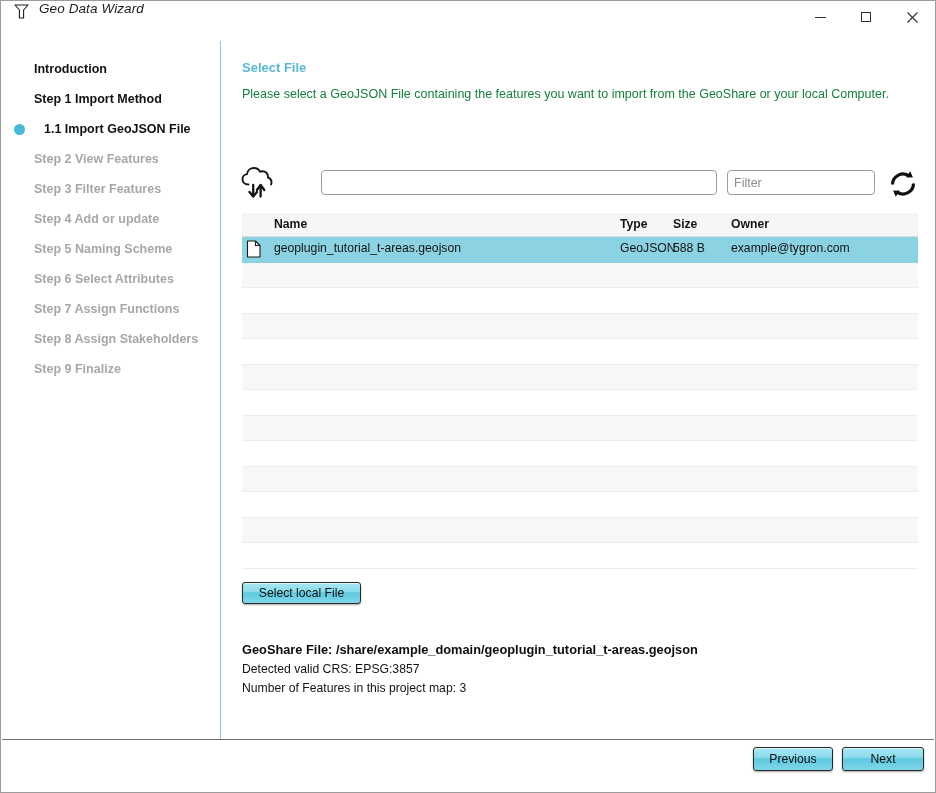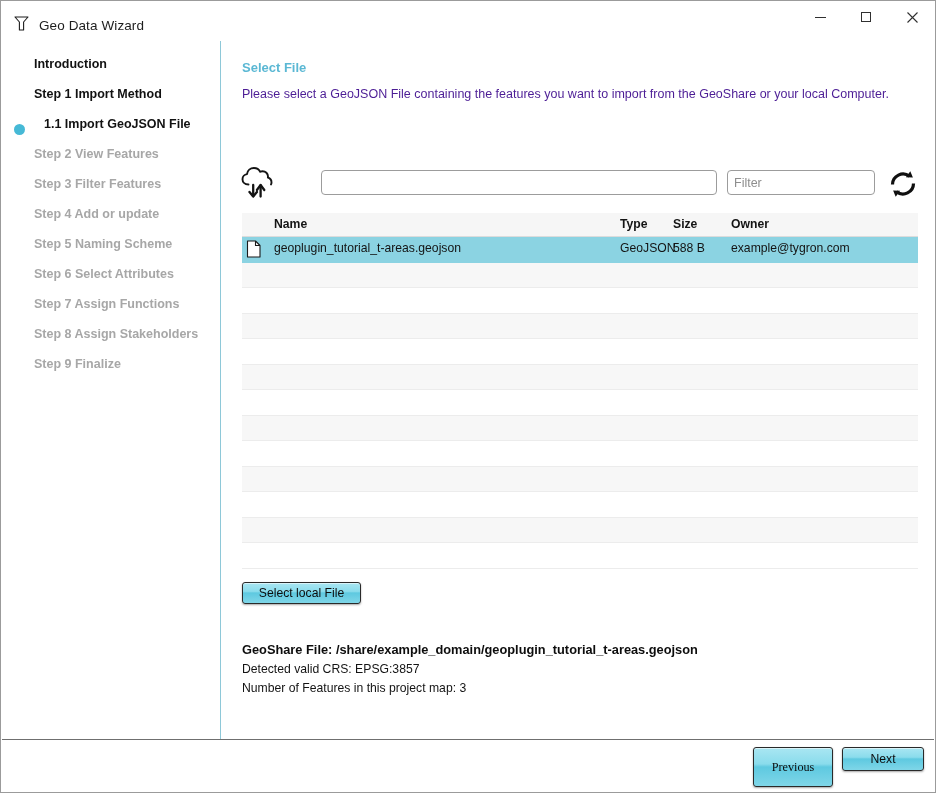--- a/index.html
+++ b/index.html
@@ -15,21 +15,21 @@
     width:936px;height:793px;
     box-sizing:border-box;
     border:1px solid #9b9b9b;
     background:#ffffff;
   }
 
   
   .titlebar{
     position:absolute;left:0;top:0;width:934px;height:32px;
     background:#ffffff;
-    display:flex;align-items:flex-end;
+    display:flex;align-items:flex-start;font-style:italic;
   }
   .tb-icon{
     width:20px;height:20px;margin-left:10px;margin-right:8px;
     display:flex;align-items:center;justify-content:center;
     flex:0 0 auto;
   }
   .tb-title{
     font-size:13.5px;color:#1d1d1d;letter-spacing:.1px;
     white-space:nowrap;
   }
@@ -44,21 +44,21 @@
   .tb-max{display:block;width:10px;height:10px;border:1px solid #303030;box-sizing:border-box;}
 
   
   .sidebar{
     position:absolute;left:1px;top:40px;width:219px;height:701px;
     border-right:1px solid #8ec8d8;
     box-sizing:border-box;
   }
   .side-item{
     position:absolute;left:0;width:261px;height:24px;
-    display:flex;align-items:flex-start;
+    display:flex;align-items:center;
     box-sizing:border-box;
   }
   .side-dot{
     position:absolute;left:12px;top:50%;margin-top:-5px;
     width:11px;height:11px;border-radius:50%;background:#46b9d6;
   }
   .side-label{
     font-size:12.5px;white-space:nowrap;
   }
   .side-item.lvl0 .side-label{margin-left:32px;color:#111111;font-weight:bold;}
@@ -68,21 +68,21 @@
   
   .main{
     position:absolute;left:220px;top:40px;right:1px;bottom:52px;
   }
   .page-title{
     position:absolute;left:21px;top:19px;
     font-size:13px;font-weight:bold;color:#5bb8d4;
   }
   .page-desc{
     position:absolute;left:21px;top:46px;
-    font-size:12.5px;color:#4c1d95;white-space:nowrap;
+    font-size:12.5px;color:#15803d;white-space:nowrap;
   }
 
   
   .toolrow{
     position:absolute;left:0;top:121px;width:715px;height:45px;
   }
   .cloud-icon{
     position:absolute;left:16px;top:3px;width:40px;height:38px;
   }
   .search-input{
@@ -154,21 +154,21 @@
   
   .info{position:absolute;left:21px;top:601px;}
   .info-head{font-size:12.8px;font-weight:bold;color:#0d0d0d;white-space:nowrap;}
   .info-line{font-size:12.2px;color:#141414;margin-top:5px;white-space:nowrap;}
 
   
   .footer{
     position:absolute;left:1px;right:1px;bottom:1px;height:51px;
     background:#ffffff;border-top:1px solid #6f6f6f;
   }
-  .btn-prev{position:absolute;right:101px;top:7px;width:80px;height:40px;font-family:Liberation Serif, serif;}
+  .btn-prev{position:absolute;right:101px;top:7px;width:80px;height:24px;}
   .btn-next{position:absolute;right:10px;top:7px;width:82px;height:24px;}
 </style>
 </head>
 <body>
 
 <div class="window">
 
   <div class="titlebar">
     <div class="tb-icon">
       <svg width="17" height="17" viewBox="0 0 17 17">

